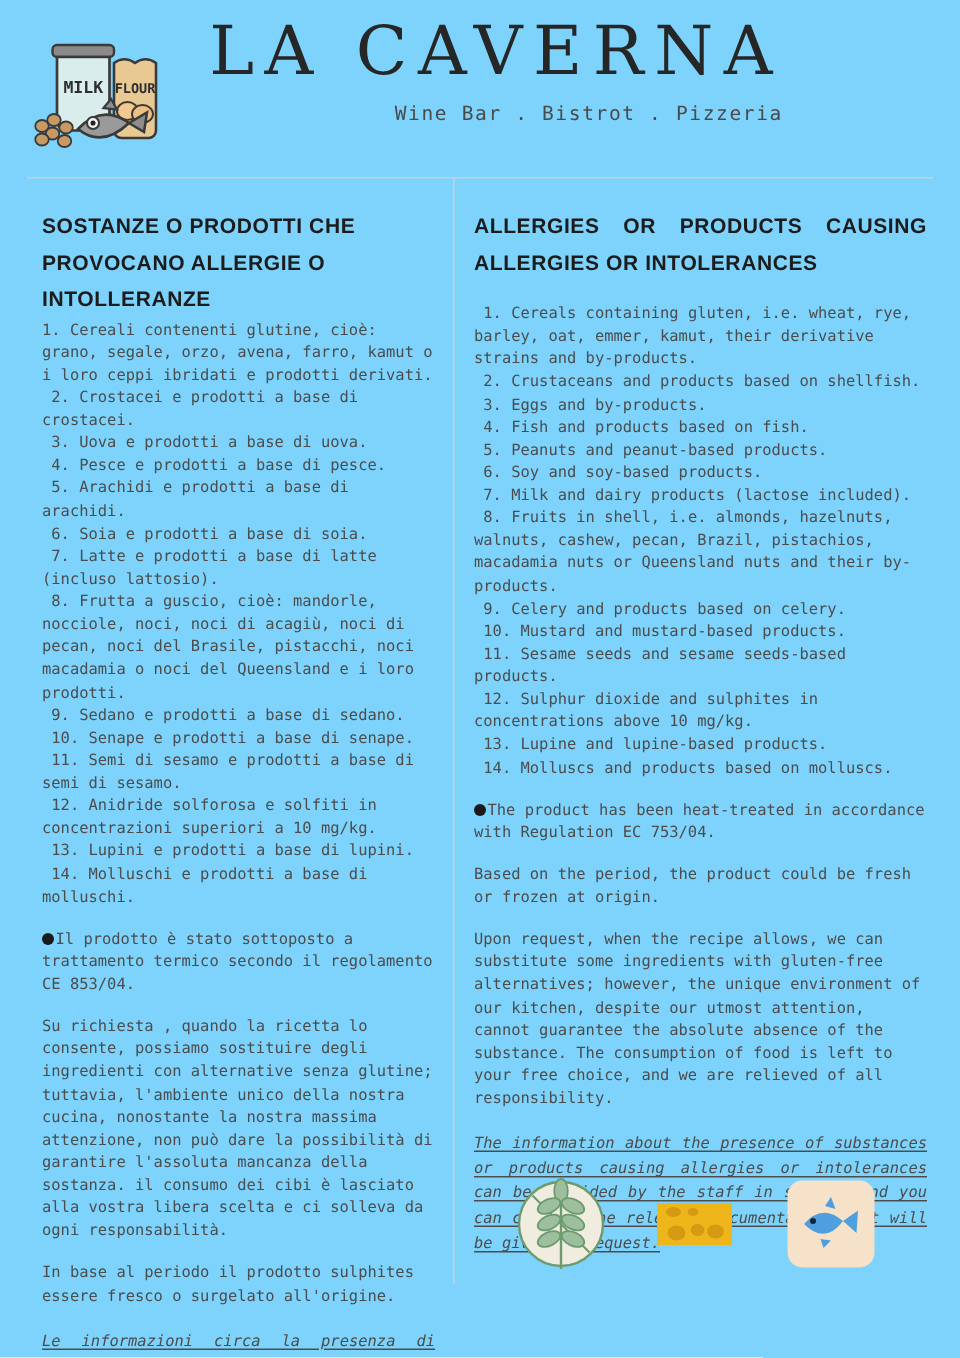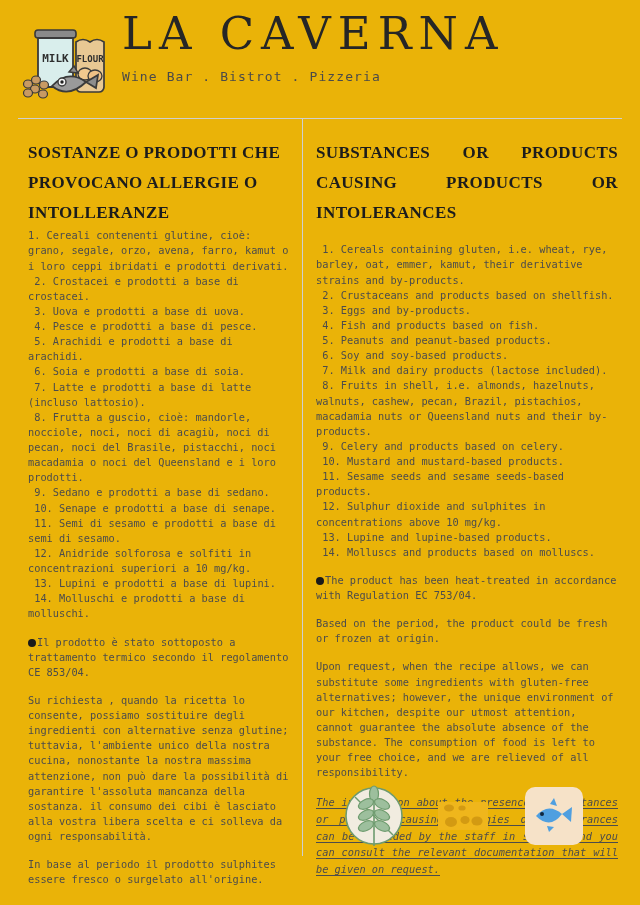--- a/index.html
+++ b/index.html
@@ -12,41 +12,41 @@
     height: 905px;
     font-family: "DejaVu Sans Mono", "Liberation Mono", monospace;
     color: #3b3b3b;
     overflow: hidden;
     position: relative;
   }
   .page {
     width: 640px;
     height: 905px;
     position: relative;
-    background: #eab308;
+    background: #7dd3fc;
   }
 
   
   .header {
     position: relative;
     height: 118px;
   }
   .logo-art {
     position: absolute;
     left: 14px;
     top: 14px;
     width: 108px;
     height: 92px;
   }
   .brand-block {
     position: absolute;
     left: 122px;
     top: 8px;
     width: 400px;
-    text-align: left;
+    text-align: right;
   }
   .brand-title {
     font-family: "DejaVu Serif", "Liberation Serif", serif;
     font-size: 45px;
     font-weight: 400;
     letter-spacing: 7px;
     color: #262626;
     line-height: 1.15;
     white-space: nowrap;
     margin: 0;
@@ -86,23 +86,23 @@
     width: 640px;
   }
   .col {
     position: absolute;
     top: 0;
   }
   .col-left  { left: 28px;  width: 262px; }
   .col-right { left: 316px; width: 302px; }
 
   .sec-title {
-    font-family: Liberation Serif, serif;
+    font-family: Liberation Sans, sans-serif;
     font-weight: bold;
-    font-size: 17px;
+    font-size: 14px;
     color: #1c1c1c;
     letter-spacing: 0.4px;
     line-height: 1.75;
     margin: 0;
   }
   .col-left .sec-title  { padding-top: 20px; }
   .col-right .sec-title { padding-top: 20px; text-align: justify; text-align-last: left; }
 
   .body-text {
     font-size: 10.3px;
@@ -224,21 +224,21 @@
       <div class="body-text para"><span class="bullet-dot"></span><span>Il prodotto è stato sottoposto a trattamento termico secondo il regolamento CE 853/04.</span></div>
 
       <div class="body-text para">Su richiesta , quando la ricetta lo consente, possiamo sostituire degli ingredienti con alternative senza glutine; tuttavia, l'ambiente unico della nostra cucina, nonostante la nostra massima attenzione, non può dare la possibilità di garantire l'assoluta mancanza della sostanza. il consumo dei cibi è lasciato alla vostra libera scelta e ci solleva da ogni responsabilità.</div>
 
       <div class="body-text para">In base al periodo il prodotto sulphites essere fresco o surgelato all'origine.</div>
 
       <div class="note-underlined">Le informazioni circa la presenza di sostanze o prodotti che provocano allergie o intolleranze sono disponibili rivolgendosi al personale in servizio ed è possibile consultare l'apposita documentazione che verrà fornita a richiesta.</div>
     </div>
 
     <div class="col col-right">
-      <div class="sec-title">SUBSTANCES OR PRODUCTS CAUSING PRODUCTS OR INTOLERANCES</div>
+      <div class="sec-title">ALLERGIES OR PRODUCTS CAUSING ALLERGIES OR INTOLERANCES</div>
       <div class="body-text list-block"> 1. Cereals containing gluten, i.e. wheat, rye, barley, oat, emmer, kamut, their derivative strains and by-products.
  2. Crustaceans and products based on shellfish.
  3. Eggs and by-products.
  4. Fish and products based on fish.
  5. Peanuts and peanut-based products.
  6. Soy and soy-based products.
  7. Milk and dairy products (lactose included).
  8. Fruits in shell, i.e. almonds, hazelnuts, walnuts, cashew, pecan, Brazil, pistachios, macadamia nuts or Queensland nuts and their by-products.
  9. Celery and products based on celery.
  10. Mustard and mustard-based products.

